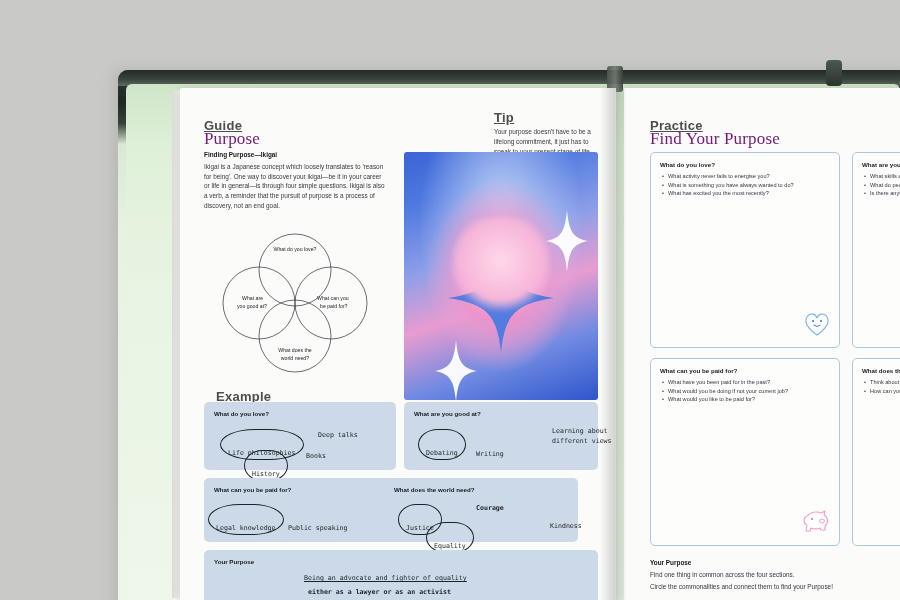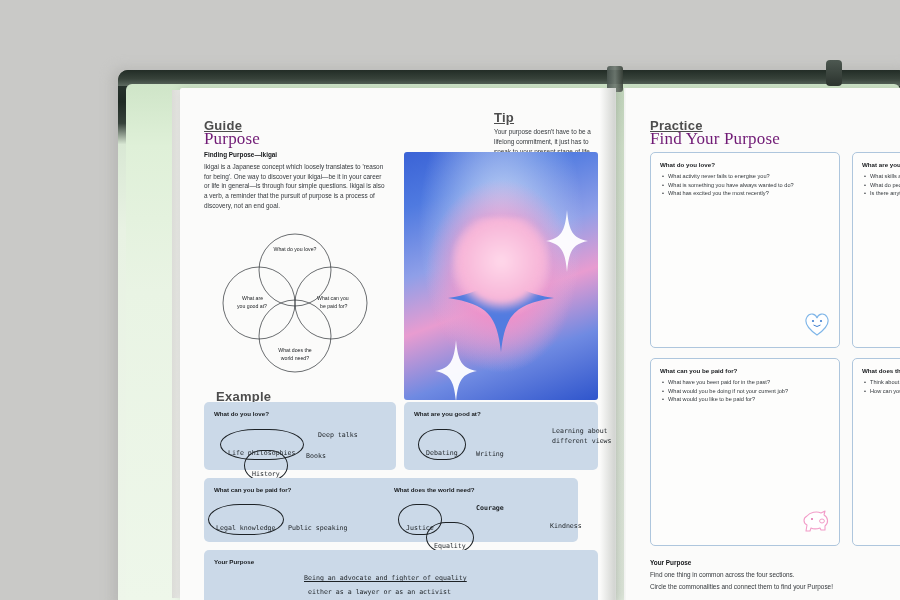--- a/index.html
+++ b/index.html
@@ -240,21 +240,21 @@
   }
   .qcard-inner { padding: 8px 9px; }
 
   .sticker { position: absolute; }
 
   .your-purpose-right { position: absolute; left: 650px; top: 558px; width: 200px; }
   .your-purpose-right .body-sm { margin-top: 2px; }
 
   
   .bigcard-hand1 { top: 24px; left: 100px; text-decoration: underline; }
-  .bigcard-hand2 { top: 38px; left: 104px; }
+  .bigcard-hand2 { top: 38px; left: 104px; font-weight: bold; }
 </style>
 </head>
 <body>
 
 <div id="stage">
 
   <div class="notebook-shadow"></div>
   <div class="notebook-cover"></div>
   <div class="cover-topedge"></div>
   <div class="cover-inner-green"></div>

